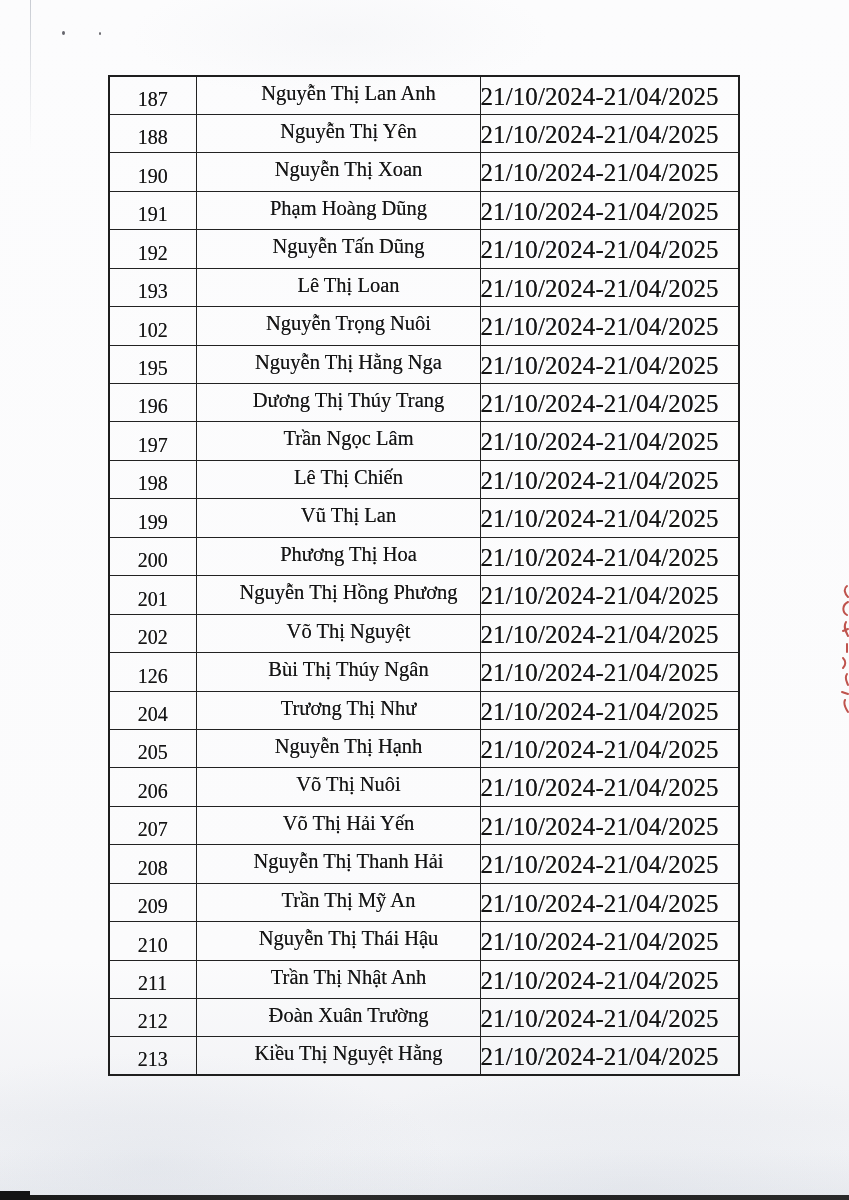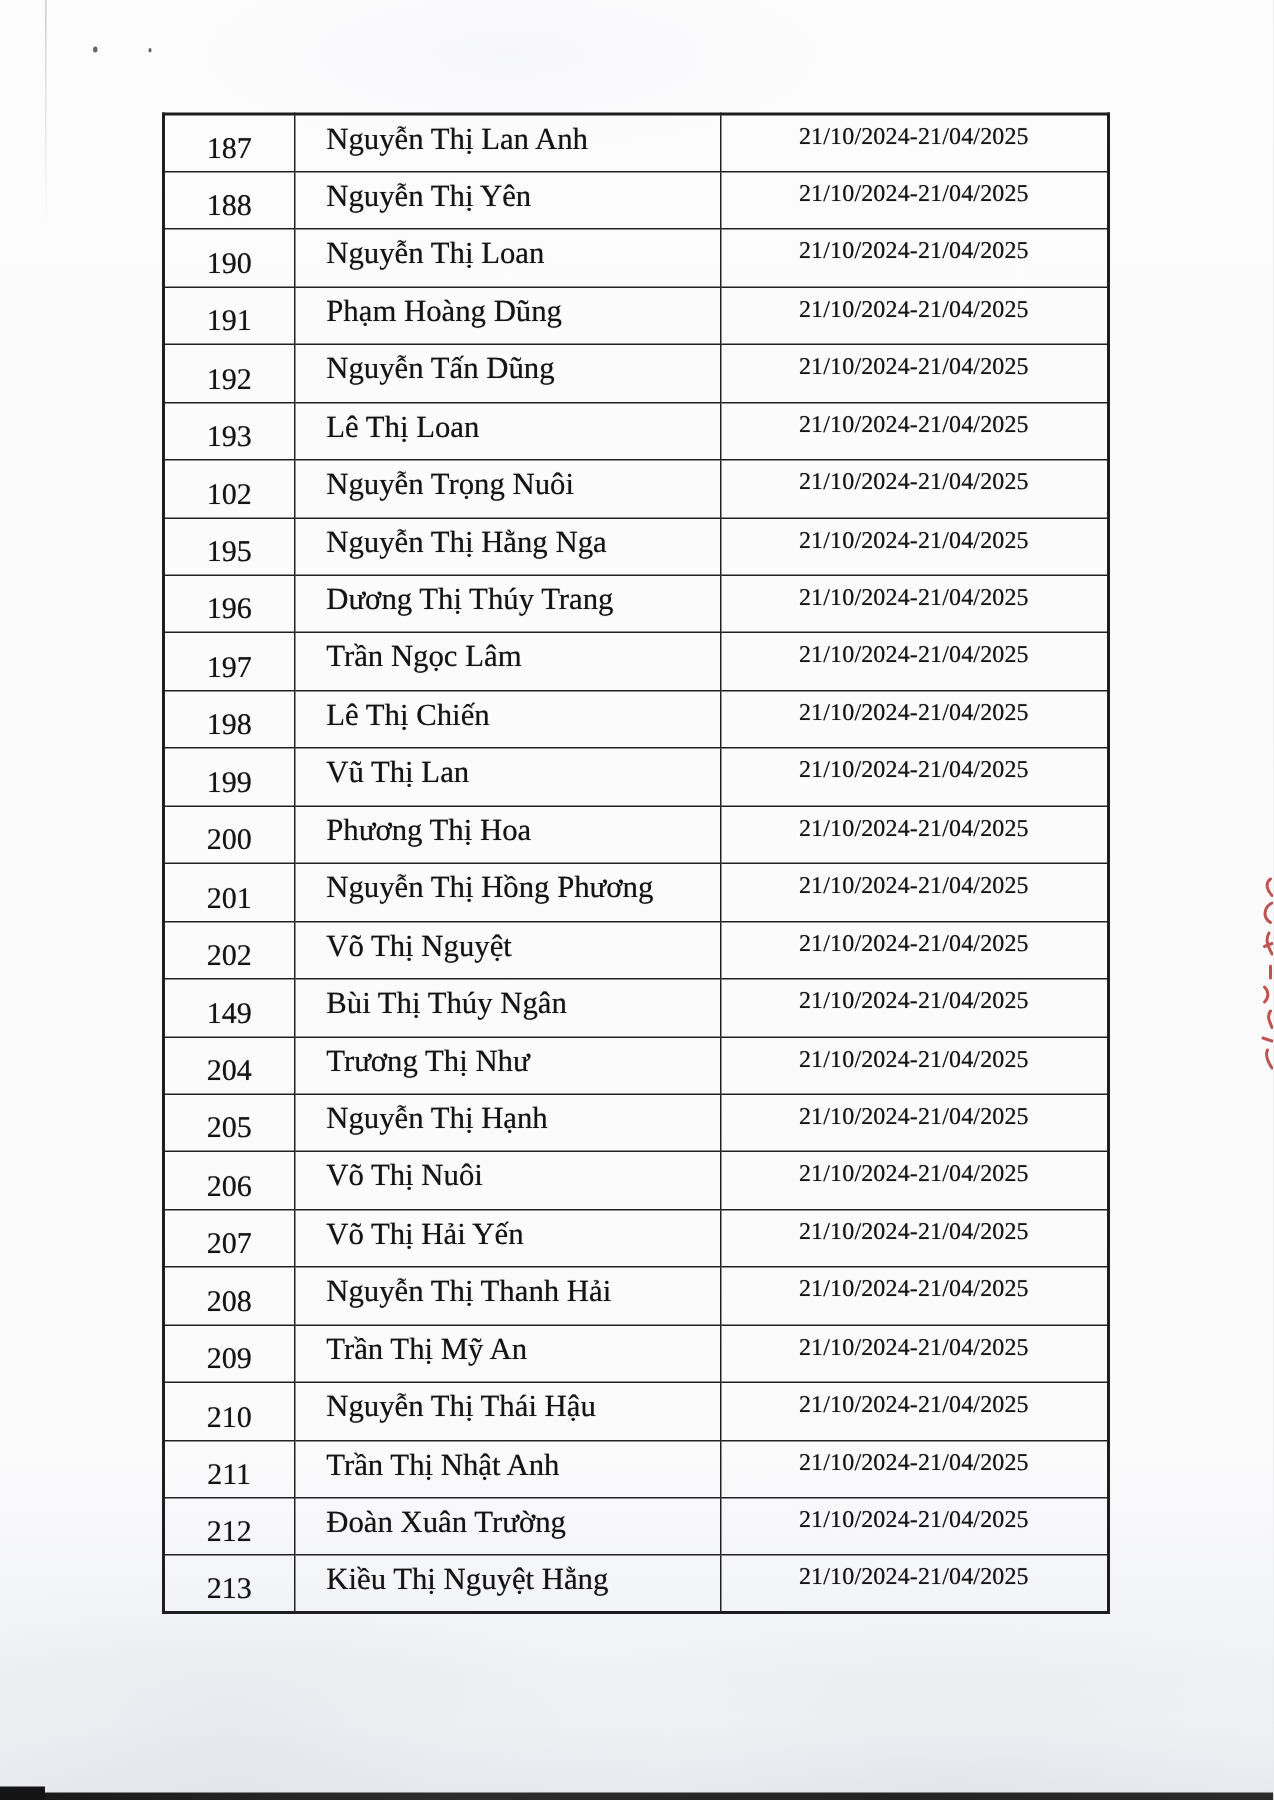--- a/index.html
+++ b/index.html
@@ -47,26 +47,26 @@
     text-align: center;
     vertical-align: bottom;
     padding: 0 0 3px 0;
     font-size: 20px;
     margin-top: 28px;
   }
   td.cell-name {
     vertical-align: top;
     padding: 5px 0 0 21px;
     font-size: 20.5px;
+    text-align: center;
   }
   td.cell-period {
-    text-align: center;
     vertical-align: top;
     padding: 6px 0 0 0;
-    font-size: 16px;
+    font-size: 25px;
     letter-spacing: 0.1px;
   }
 
   
   .fold-line {
     position: absolute;
     left: 30px;
     top: 0;
     width: 1px;
     height: 150px;
@@ -137,21 +137,21 @@
 
     <tr>
       <td class="cell-no">188</td>
       <td class="cell-name">Nguyễn Thị Yên</td>
       <td class="cell-period">21/10/2024-21/04/2025</td>
     </tr>
 
 
     <tr>
       <td class="cell-no">190</td>
-      <td class="cell-name">Nguyễn Thị Loan</td>
+      <td class="cell-name">Nguyễn Thị Xoan</td>
       <td class="cell-period">21/10/2024-21/04/2025</td>
     </tr>
 
     <tr>
       <td class="cell-no">191</td>
       <td class="cell-name">Phạm Hoàng Dũng</td>
       <td class="cell-period">21/10/2024-21/04/2025</td>
     </tr>
 
     <tr>
@@ -214,21 +214,21 @@
       <td class="cell-period">21/10/2024-21/04/2025</td>
     </tr>
 
     <tr>
       <td class="cell-no">202</td>
       <td class="cell-name">Võ Thị Nguyệt</td>
       <td class="cell-period">21/10/2024-21/04/2025</td>
     </tr>
 
     <tr>
-      <td class="cell-no">149</td>
+      <td class="cell-no">126</td>
       <td class="cell-name">Bùi Thị Thúy Ngân</td>
       <td class="cell-period">21/10/2024-21/04/2025</td>
     </tr>
 
     <tr>
       <td class="cell-no">204</td>
       <td class="cell-name">Trương Thị Như</td>
       <td class="cell-period">21/10/2024-21/04/2025</td>
     </tr>
 

